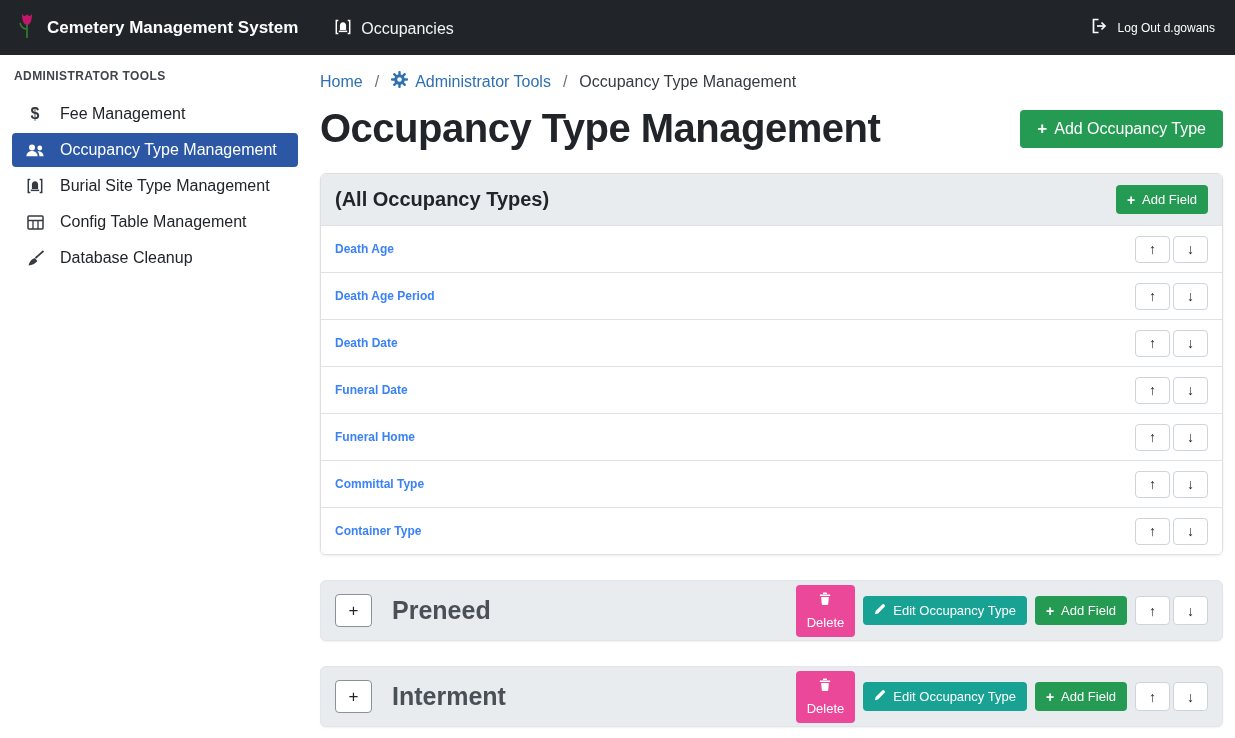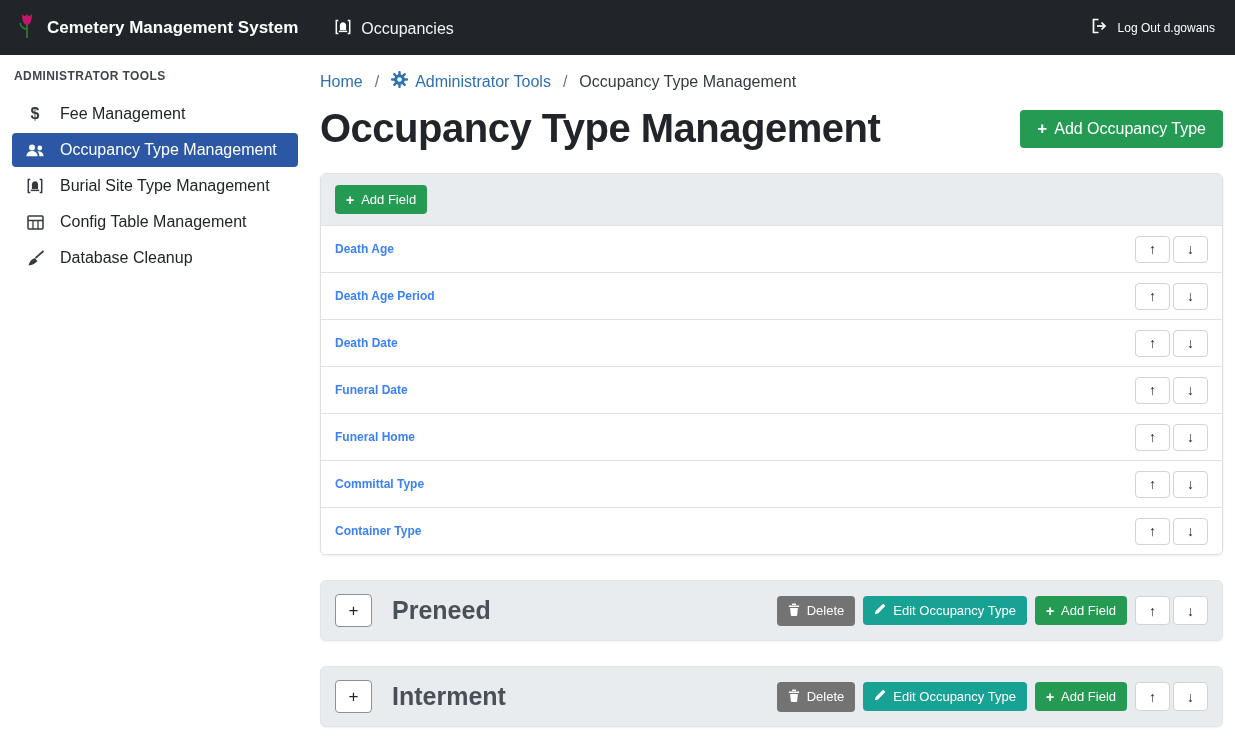--- a/index.html
+++ b/index.html
@@ -42,21 +42,21 @@
 
   
   .page-header { display:flex; align-items:center; justify-content:space-between;
     margin-top:14px; }
   .page-title { font-size:40px; font-weight:600; color:#212529; letter-spacing:-.5px; }
   .btn { display:inline-flex; align-items:center; gap:7px; border:none;
     border-radius:4px; color:#fff; }
   .btn-lg-success { background:#259a53; font-size:16px; padding:10px 17px; }
   .btn-sm { font-size:13px; padding:7px 11px; }
   .btn-success { background:#259a53; }
-  .btn-danger { background:#737373; }
+  .btn-danger { background:#ec4899;flex-direction:column; }
   .btn-teal { background:#18a294; }
   .plus-glyph { font-weight:700; font-size:14px; line-height:1; }
   .btn-lg-success .plus-glyph { font-size:17px; }
 
   
   .card { margin-top:22px; border:1px solid rgba(0,0,0,.125); border-radius:6px;
     overflow:hidden; box-shadow:0 1px 3px rgba(0,0,0,.08); }
   .card-header { background:#e9ecef; display:flex; align-items:center;
     justify-content:space-between; padding:11px 14px; }
   .card-title { font-size:20px; font-weight:600; color:#212529; }
@@ -217,20 +217,21 @@
     <div class="page-header">
       <h1 class="page-title">Occupancy Type Management</h1>
       <button class="btn btn-lg-success">
         <span class="plus-glyph">+</span>
         <span>Add Occupancy Type</span>
       </button>
     </div>
 
     <section class="card">
       <header class="card-header">
+        <span class="card-title">(All Occupancy Types)</span>
         <button class="btn btn-sm btn-success">
           <span class="plus-glyph">+</span>
           <span>Add Field</span>
         </button>
       </header>
       <div>
   <div class="field-row">
     <a class="field-link">Death Age</a>
     <div class="arrow-group">
       <button class="arrow-btn">↑</button>

